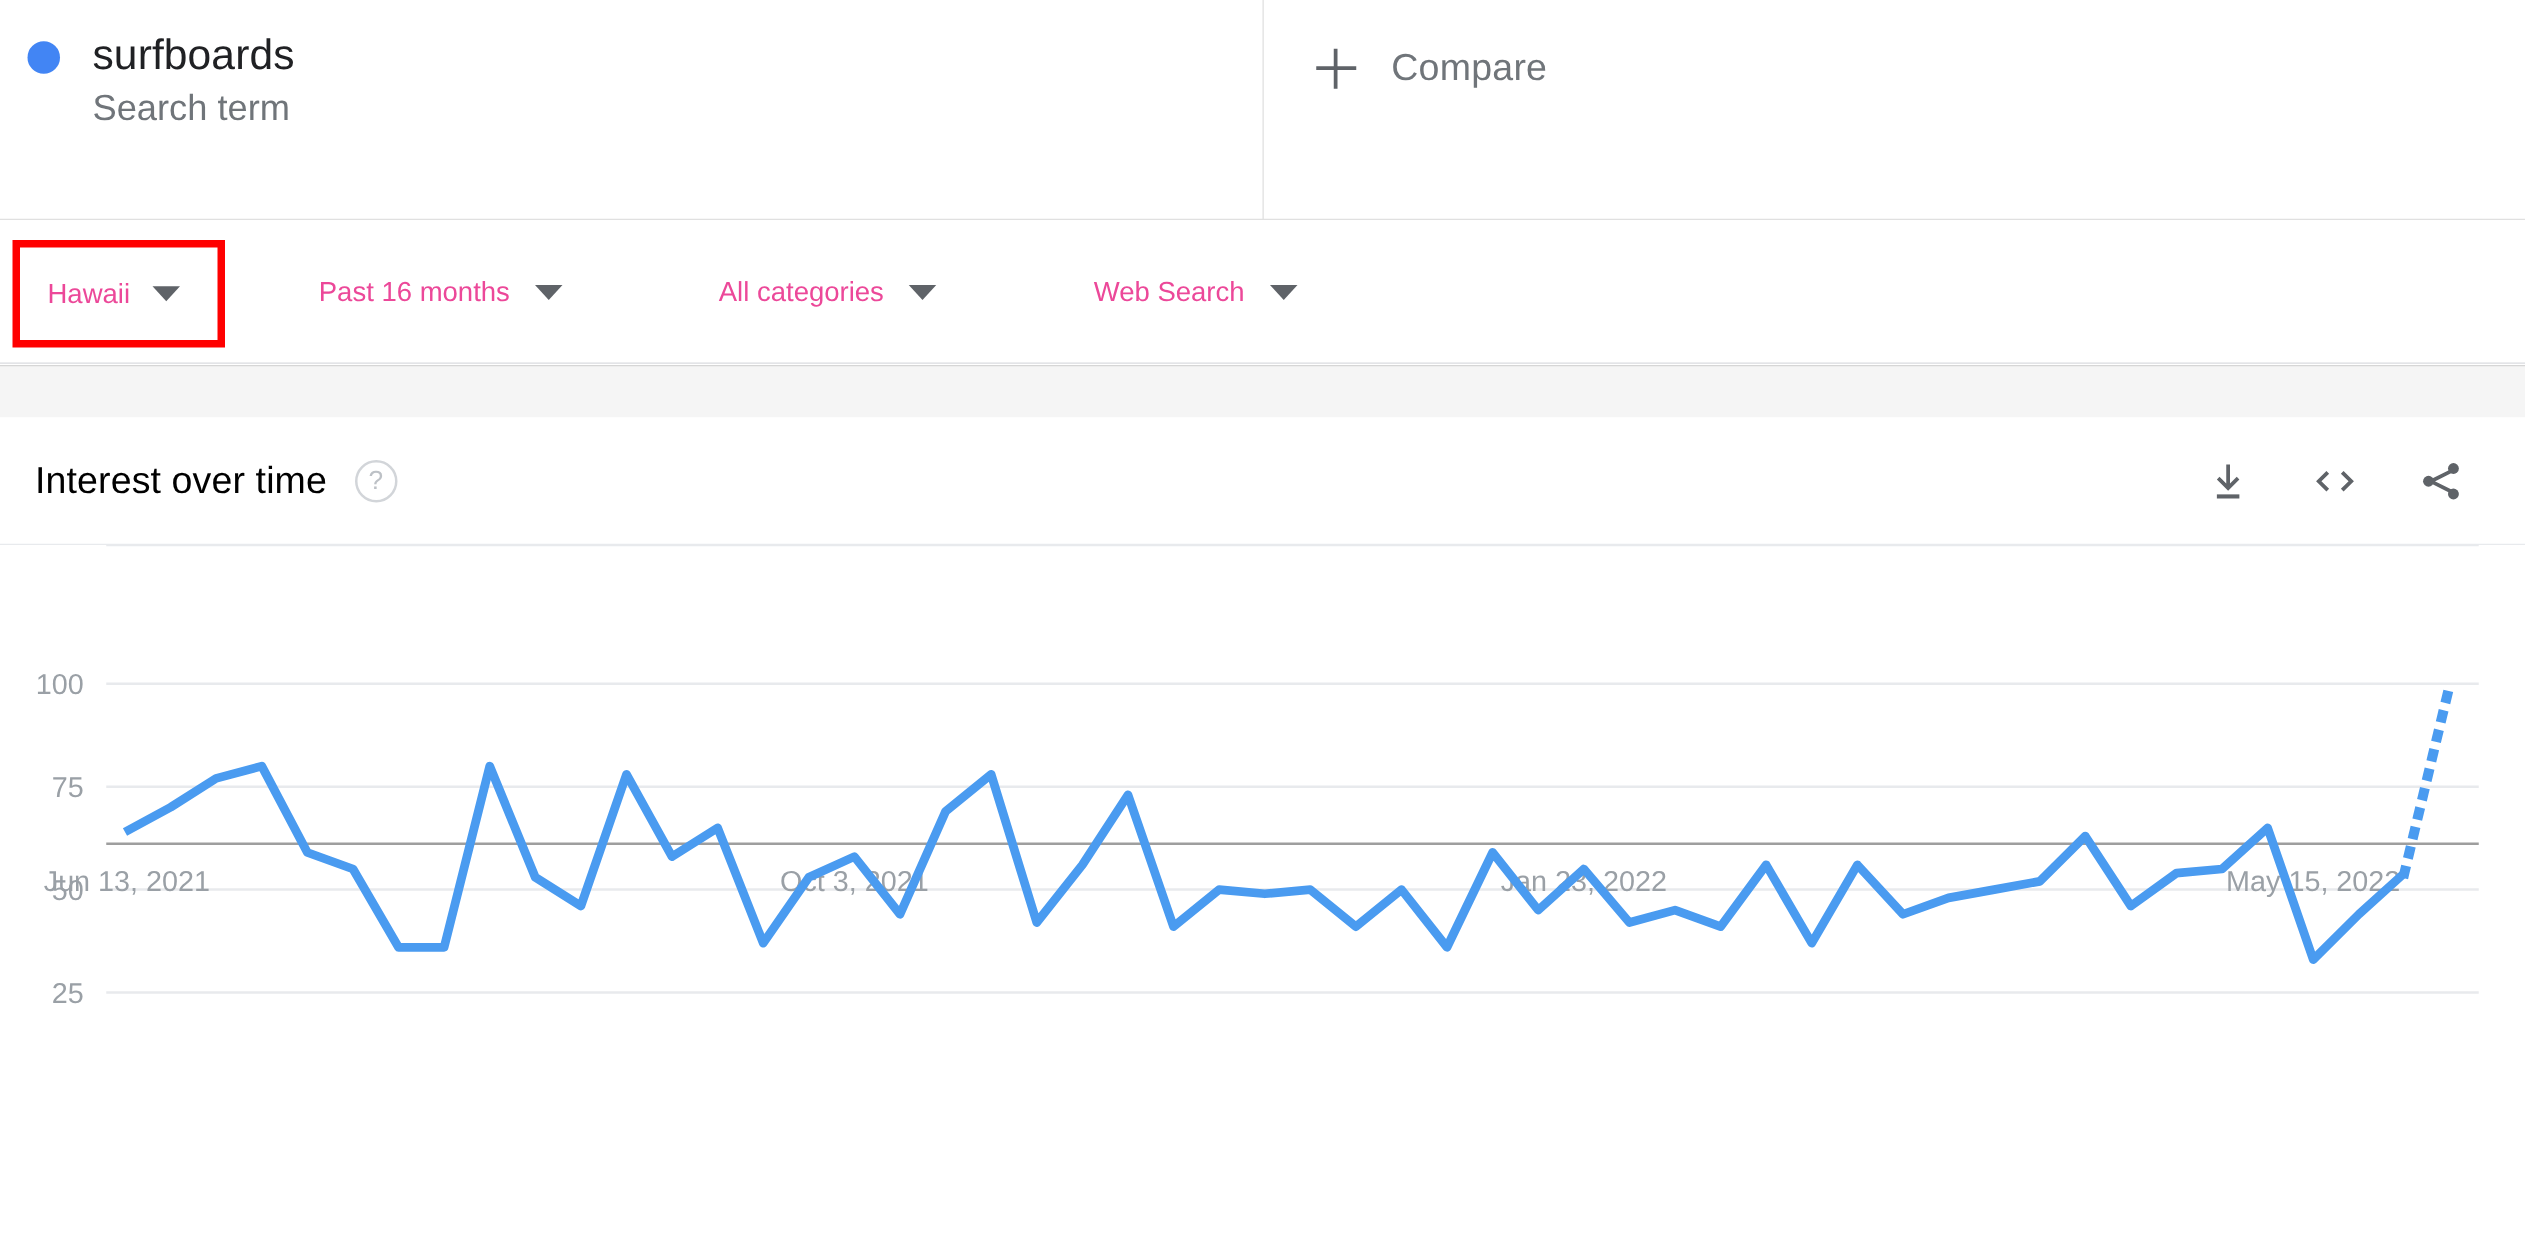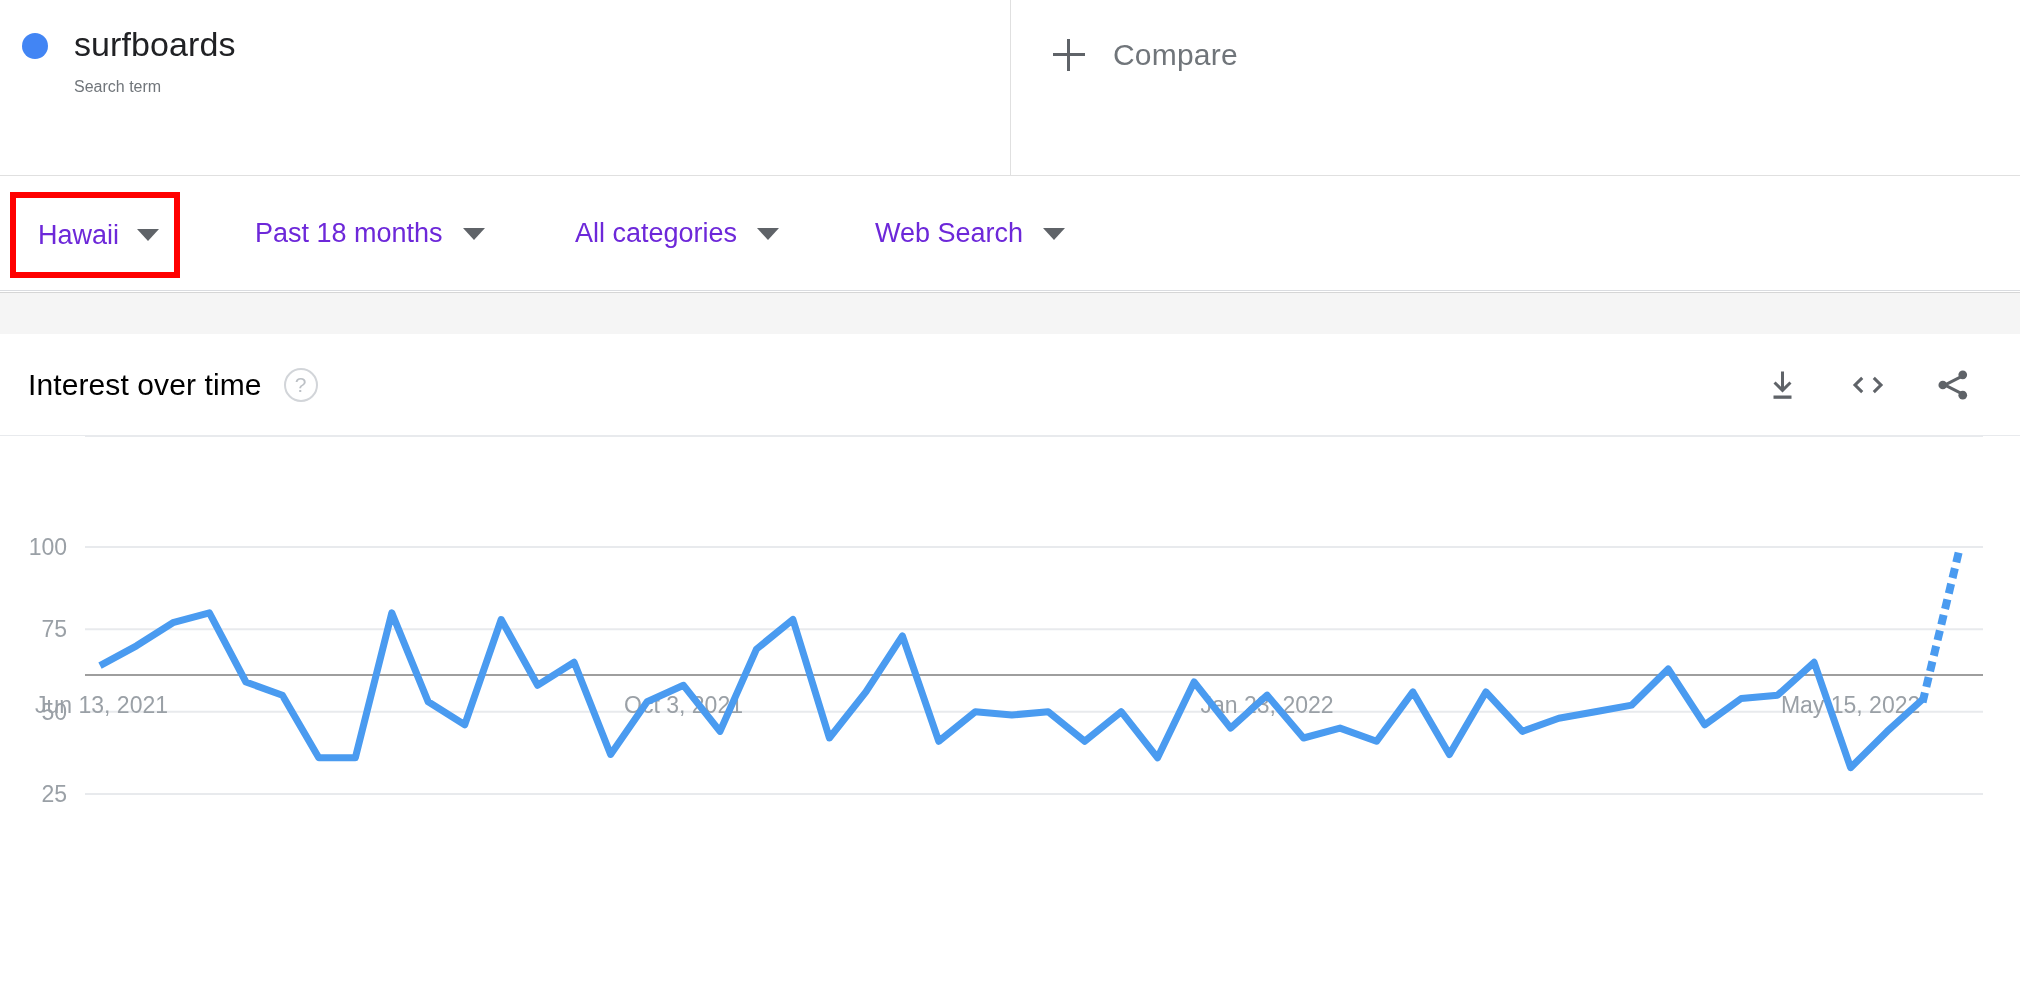--- a/index.html
+++ b/index.html
@@ -28,21 +28,21 @@
   .term-dot {
     width: 26px; height: 26px; border-radius: 50%;
     background: #4285f4; flex: none; margin-top: 11px; margin-right: 26px;
   }
   .term-text { display: flex; flex-direction: column; }
   .term-title {
     font-size: 34px; line-height: 44px; color: #202124; font-weight: 400;
     letter-spacing: .1px;
   }
   .term-sub {
-    font-size: 16px; line-height: 34px; color: #70757a; margin-top: 4px;
+    font-size: 29px; line-height: 34px; color: #70757a; margin-top: 4px;
   }
   .compare-cell {
     flex: 1; height: 176px; display: flex; align-items: flex-start;
     padding: 38px 0 0 42px;
   }
   .compare-btn {
     display: flex; align-items: center; gap: 28px; cursor: pointer;
     background: transparent; border: 0; padding: 0;
   }
   .plus-icon {
@@ -58,21 +58,21 @@
   }
 
   
   .filter-bar {
     position: absolute; left: 0; top: 177px; width: 2020px; height: 114px;
     background: #fff; border-bottom: 1px solid #dadce0;
     display: flex; align-items: center;
   }
   .filter-item {
     display: flex; align-items: center; gap: 20px;
-    font-size: 27px; color: #6d28d9; cursor: pointer;
+    font-size: 22px; color: #ec4899; cursor: pointer;
     height: 60px; white-space: nowrap;
   }
   .caret {
     width: 0; height: 0; flex: none;
     border-left: 11px solid transparent;
     border-right: 11px solid transparent;
     border-top: 12px solid #5f6368;
   }
   .filter-geo {
     position: absolute; left: 10px; top: 15px;
@@ -144,21 +144,21 @@
   <div class="filter-bar">
 
     <div class="filter-geo">
       <div class="filter-item">
         <span>Hawaii</span>
         <span class="caret"></span>
       </div>
     </div>
 
     <div class="filter-item filter-time">
-      <span>Past 18 months</span>
+      <span>Past 16 months</span>
       <span class="caret"></span>
     </div>
 
     <div class="filter-item filter-srch">
       <span>Web Search</span>
       <span class="caret"></span>
     </div>
 
     <div class="filter-item filter-cat">
       <span>All categories</span>

